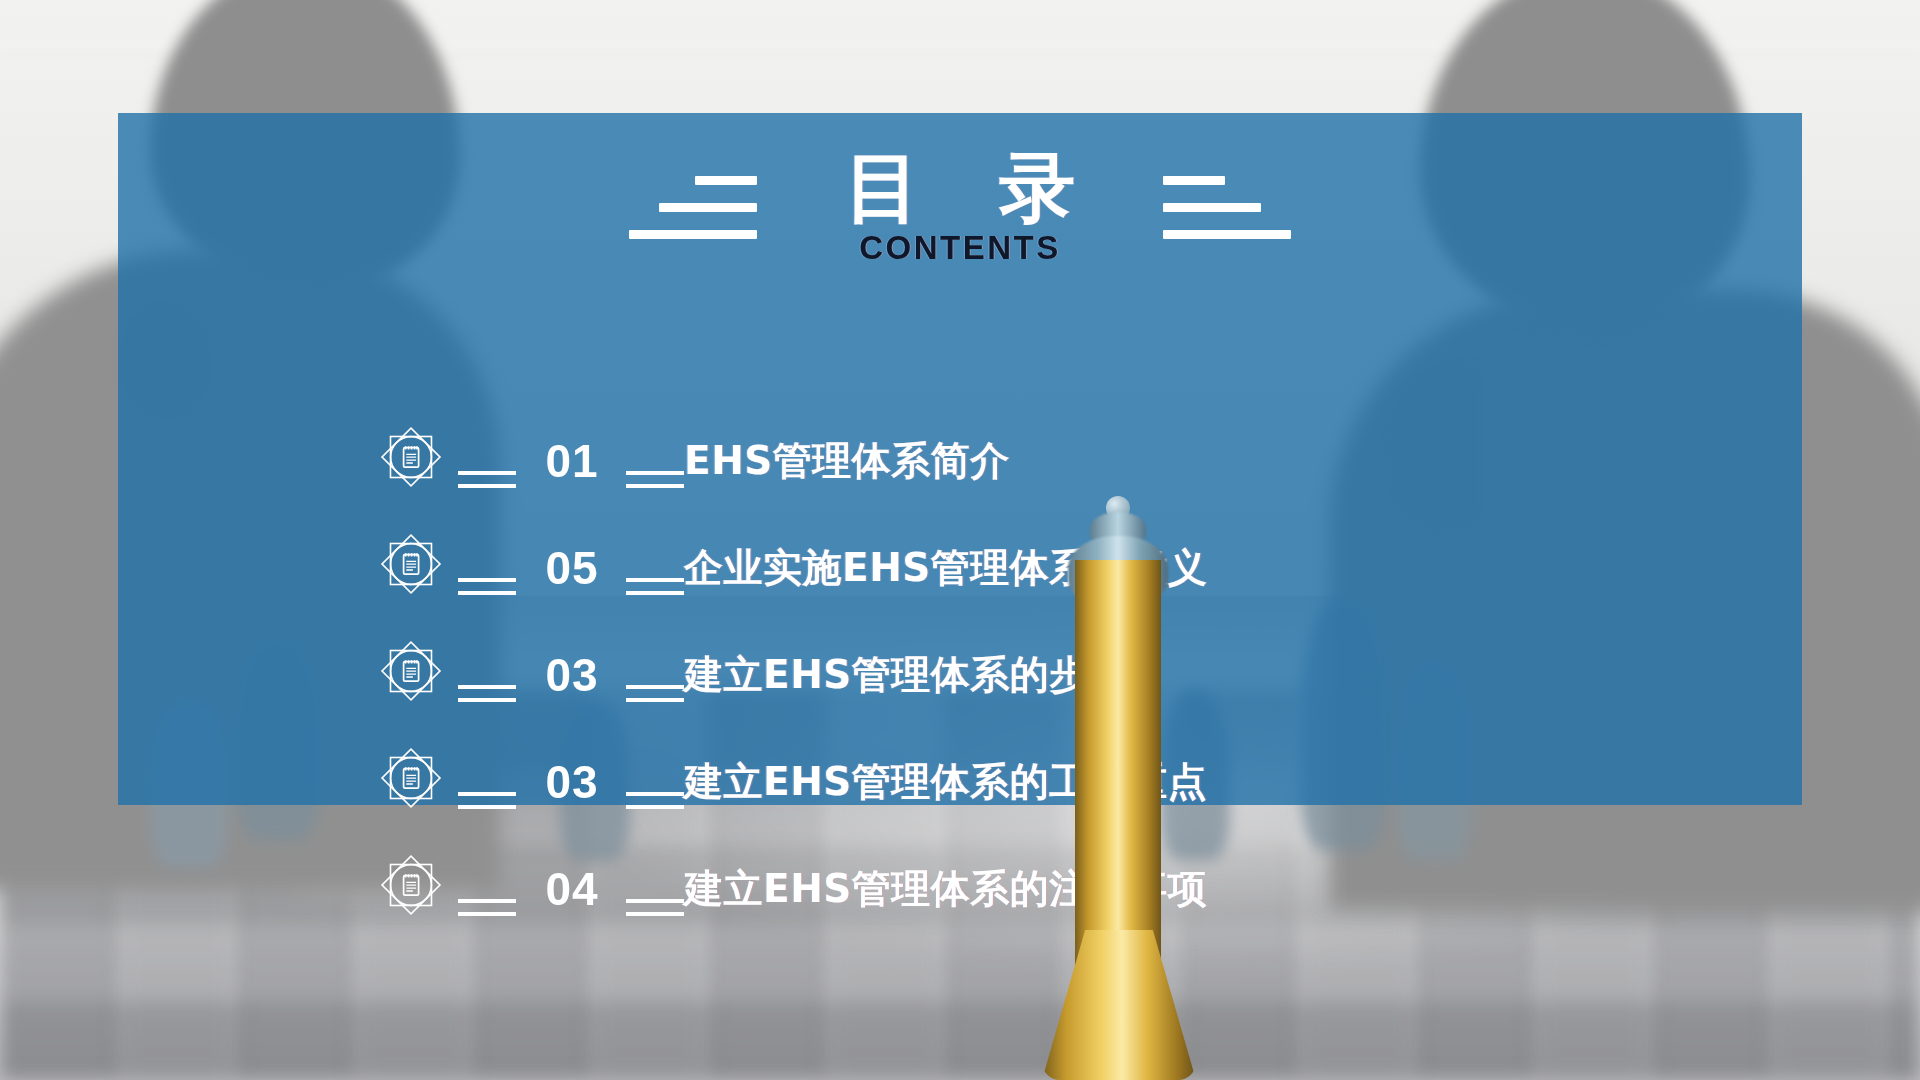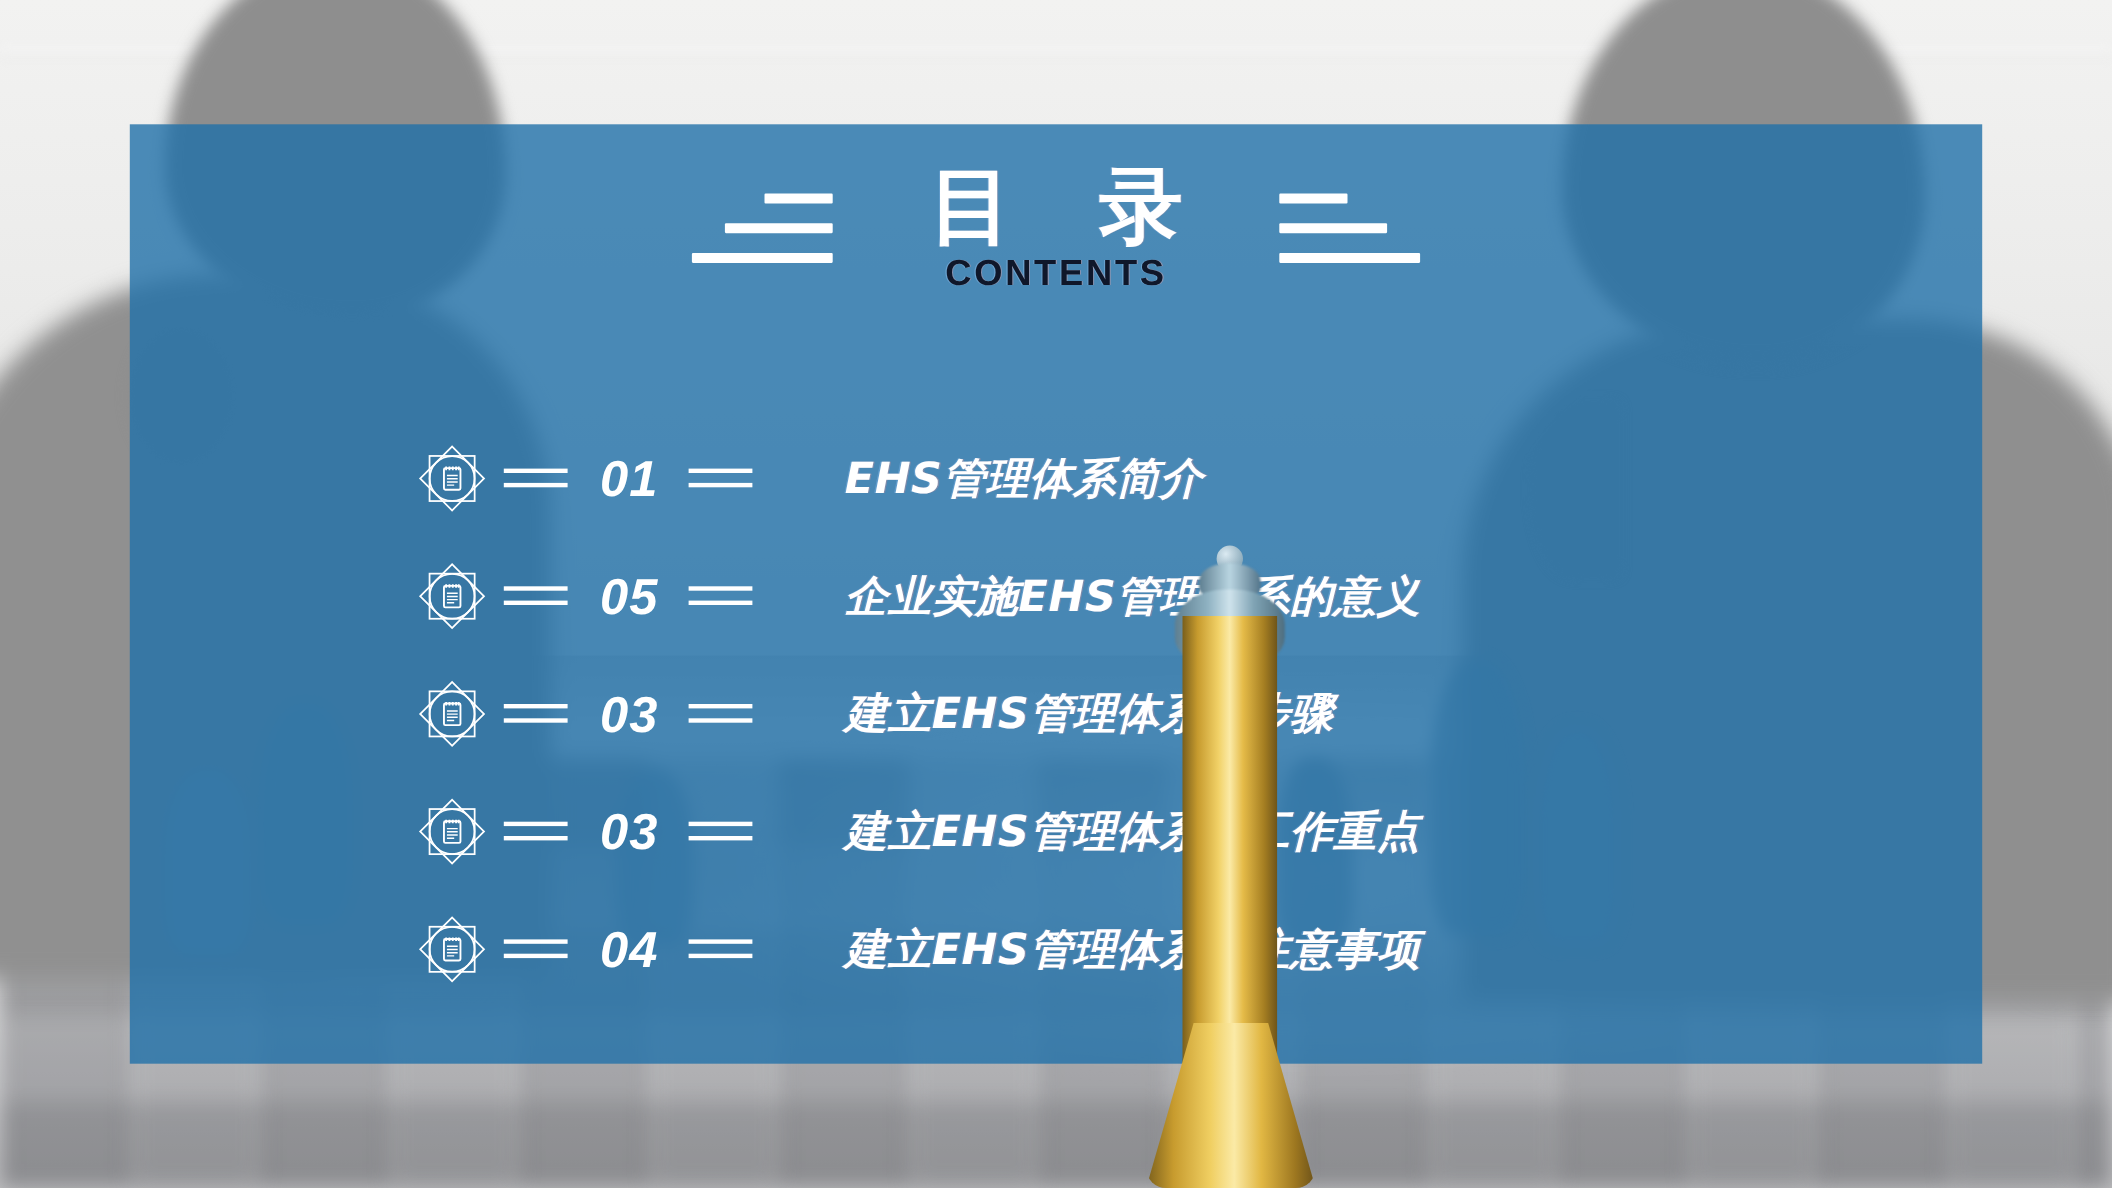--- a/index.html
+++ b/index.html
@@ -117,21 +117,21 @@
   }
   .king-ball {
     left:1106px; top:496px; width:24px; height:24px; border-radius:50%;
     background:radial-gradient(circle at 35% 32%,#dbeaf2,#6e93a6);
     filter:blur(.6px);
   }
 
   
   .panel {
     position:absolute; left:118px; top:113px;
-    width:1684px; height:854px;
+    width:1684px; height:692px;
     background:rgba(32,112,169,0.80);
     z-index:5;
   }
   .panel-inner { position:relative; width:100%; height:100%; }
 
   
   .header {
     position:absolute; left:0; top:36px; width:100%;
     display:flex; align-items:center; justify-content:center;
   }
@@ -152,40 +152,39 @@
   }
   .en-title {
     font-size:33px; font-weight:bold; color:#0f172a;
     letter-spacing:2.5px; margin-top:2px;
     text-shadow:1px 0 0 rgba(255,170,170,.35), -1px 0 0 rgba(170,210,255,.35);
   }
 
   
   .toc { position:absolute; left:262px; top:268px; width:1380px; }
   .toc-row {
-    display:flex; align-items:center; height:107px;font-style:italic;
+    display:flex; align-items:flex-end; height:107px;
   }
 
   
   .badge { position:relative; width:62px; height:62px; flex:0 0 62px; }
   .badge svg { display:block; width:62px; height:62px; }
 
   .sep { display:flex; flex-direction:column; gap:9px; width:58px; flex:0 0 58px; }
   .sep i { display:block; height:4px; background:#ffffff; width:100%; }
   .sep-left  { margin-left:16px; }
   .sep-right { margin-left:14px; }
 
   .num {
     font-size:46px; font-weight:bold; color:#ffffff;
     letter-spacing:1px; margin-left:16px; width:80px; text-align:center;
     font-family:"Liberation Sans",sans-serif;
   }
 
   .toc-text {
-    margin-left:84px;
     font-size:39px; font-weight:bold; color:#ffffff;
     letter-spacing:.5px;
     font-family:"DejaVu Sans","Liberation Sans",sans-serif;
     text-shadow:1.2px 0 0 rgba(255,150,150,.30), -1.2px 0 0 rgba(150,200,255,.30);
     white-space:nowrap;
   }
 </style>
 </head>
 <body>
 

